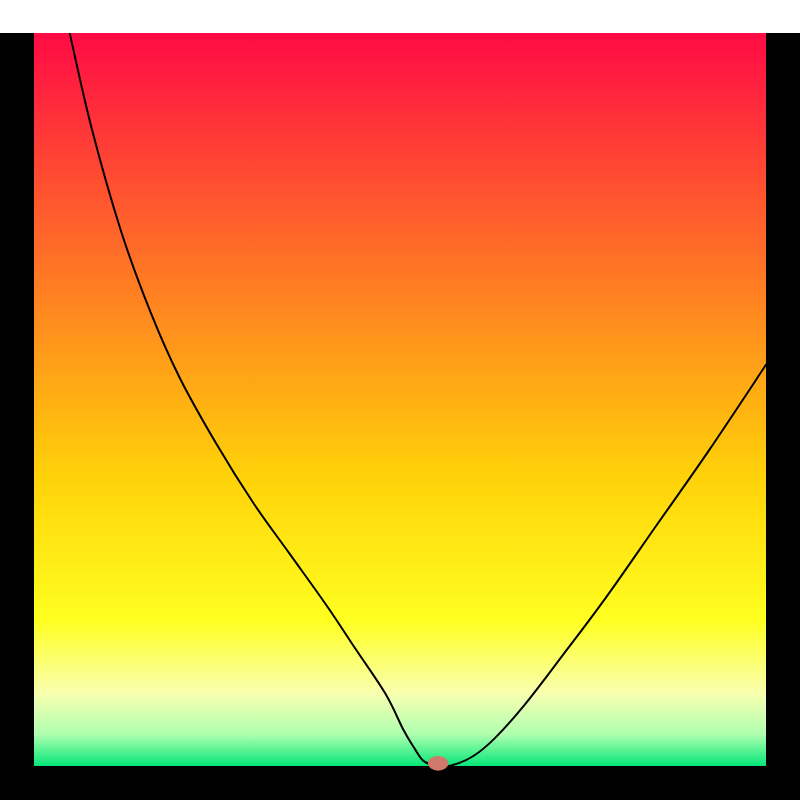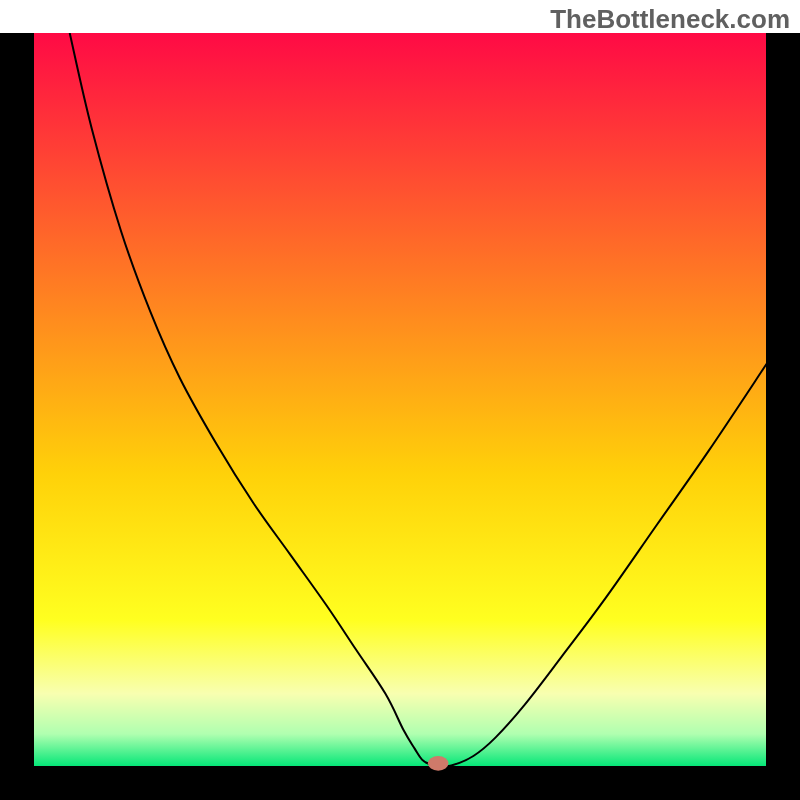--- a/index.html
+++ b/index.html
@@ -31,21 +31,20 @@
     left: 0;
     width: 800px;
     height: 767px;
     display: block;
   }
 </style>
 </head>
 <body>
 
 <div class="container">
-  <div class="watermark">TheBottleneck.com</div>
 
   <svg class="plot" viewBox="0 0 800 767" preserveAspectRatio="none">
     <defs>
       <linearGradient id="bg-grad" x1="0" y1="0" x2="0" y2="1">
           <stop offset="0%" stop-color="#ff0a45"></stop>
           <stop offset="20%" stop-color="#ff4d31"></stop>
           <stop offset="40%" stop-color="#ff8f1d"></stop>
           <stop offset="60%" stop-color="#ffd109"></stop>
           <stop offset="80%" stop-color="#ffff20"></stop>
           <stop offset="90%" stop-color="#f8ffb0"></stop>

